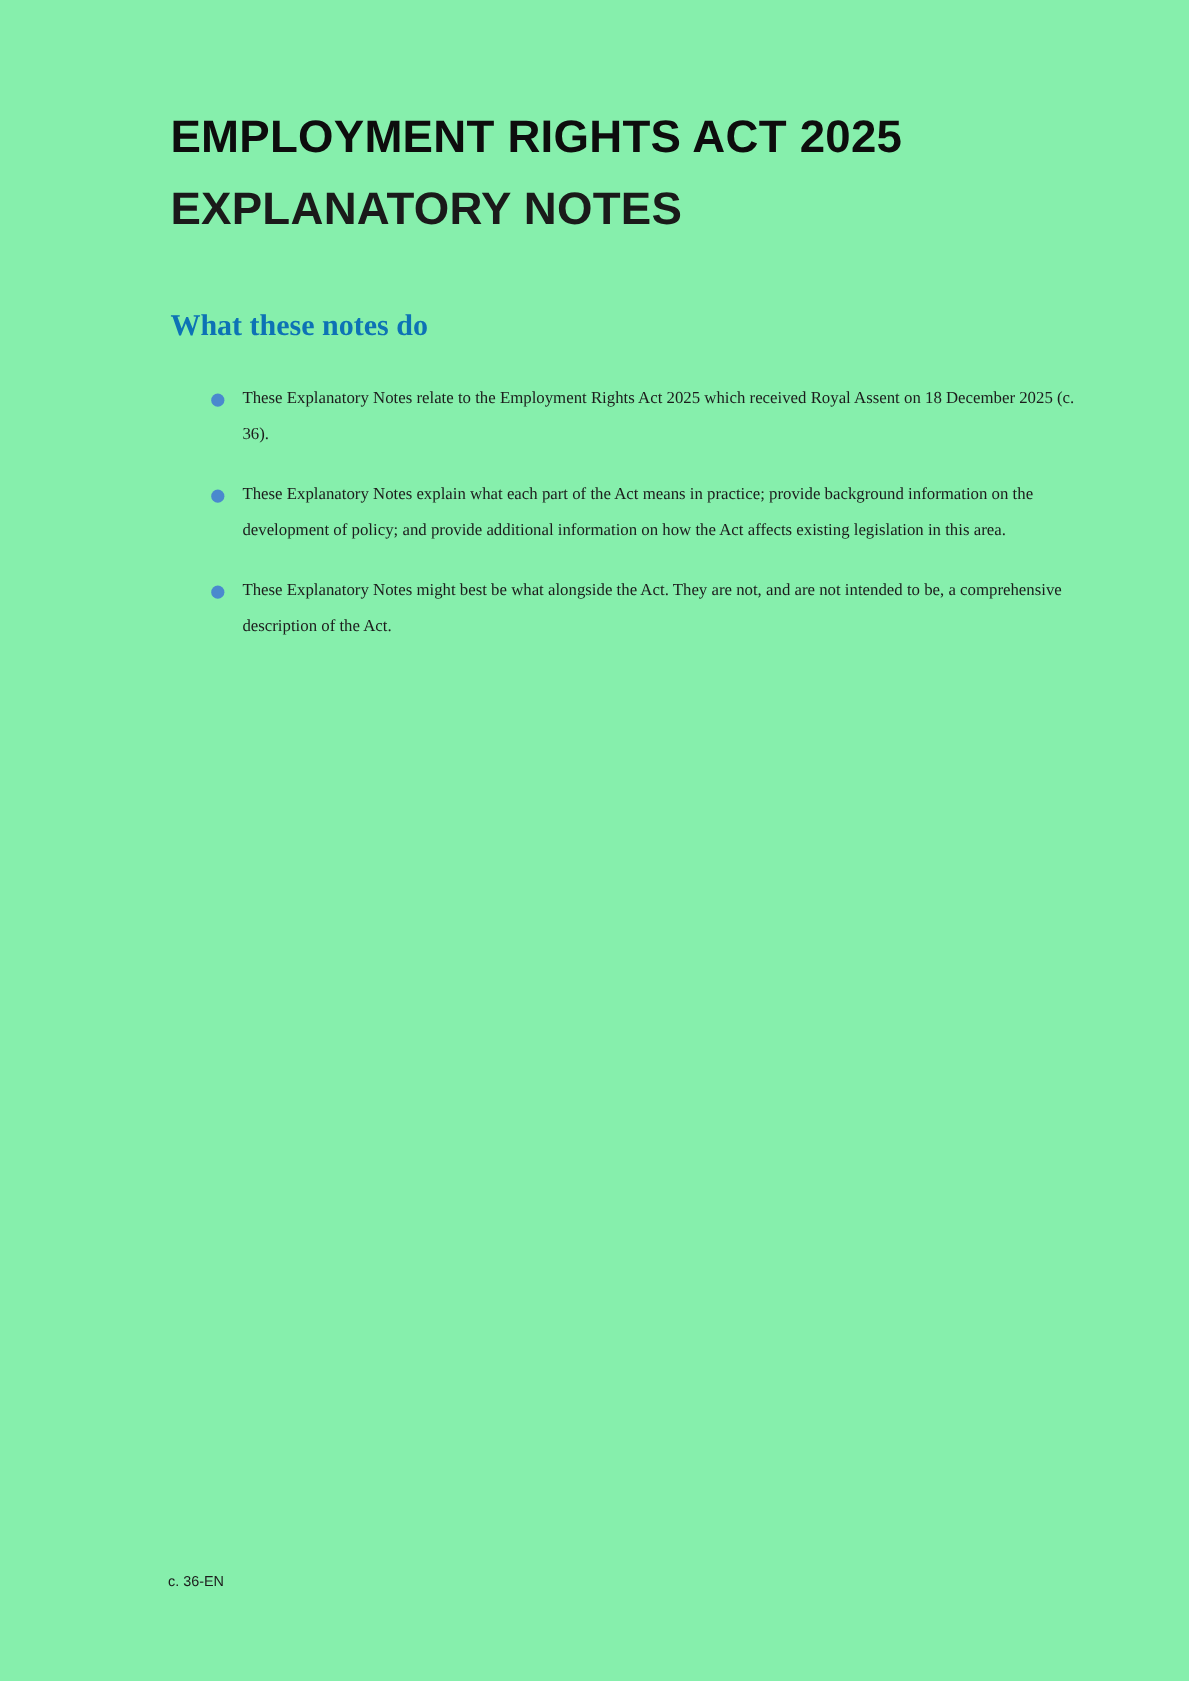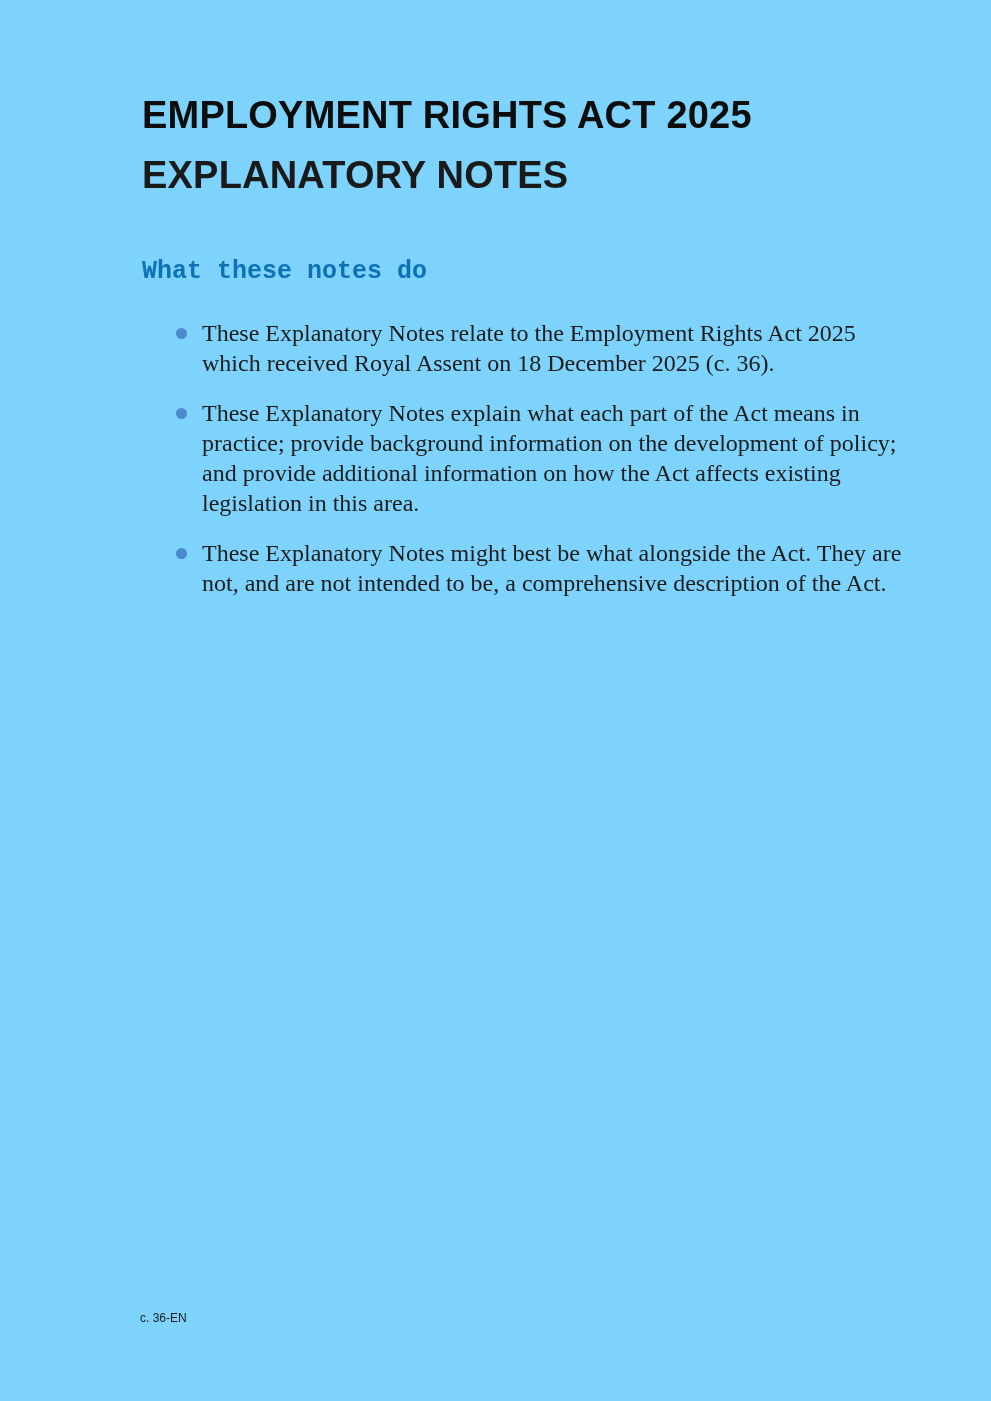--- a/index.html
+++ b/index.html
@@ -4,21 +4,21 @@
 <style>
   html, body {
     margin: 0;
     padding: 0;
     background: #ffffff;
   }
   .page {
     position: relative;
     width: 991px;
     height: 1401px;
-    background: #7dd3fc;
+    background: #86efac;
     overflow: hidden;
     box-sizing: border-box;
   }
 
   
   .doc-title {
     position: absolute;
     left: 142px;
     top: 92px;
     font-family: "Liberation Sans", sans-serif;
@@ -40,21 +40,21 @@
     letter-spacing: 0.2px;
     color: #1a1a1a;
     white-space: nowrap;
   }
 
   
   .section-heading {
     position: absolute;
     left: 142px;
     top: 256px;
-    font-family: Liberation Mono, monospace;
+    font-family: Liberation Serif, serif;
     font-weight: bold;
     font-size: 25px;
     line-height: 31px;
     color: #0d72b5;
     white-space: nowrap;
   }
 
   
   .notes-list {
     position: absolute;
@@ -63,21 +63,21 @@
     width: 740px;
     margin: 0;
     padding: 0;
     list-style: none;
   }
   .note-item {
     position: relative;
     padding-left: 30px;
     margin-bottom: 20px;
     font-family: "Liberation Serif", "DejaVu Serif", serif;
-    font-size: 24px;
+    font-size: 14px;
     line-height: 30px;
     color: #1c1c1c;
     text-align: left;
   }
   .note-item:last-child { margin-bottom: 0; }
   .note-bullet {
     position: absolute;
     left: 4px;
     top: 10px;
     width: 11px;

